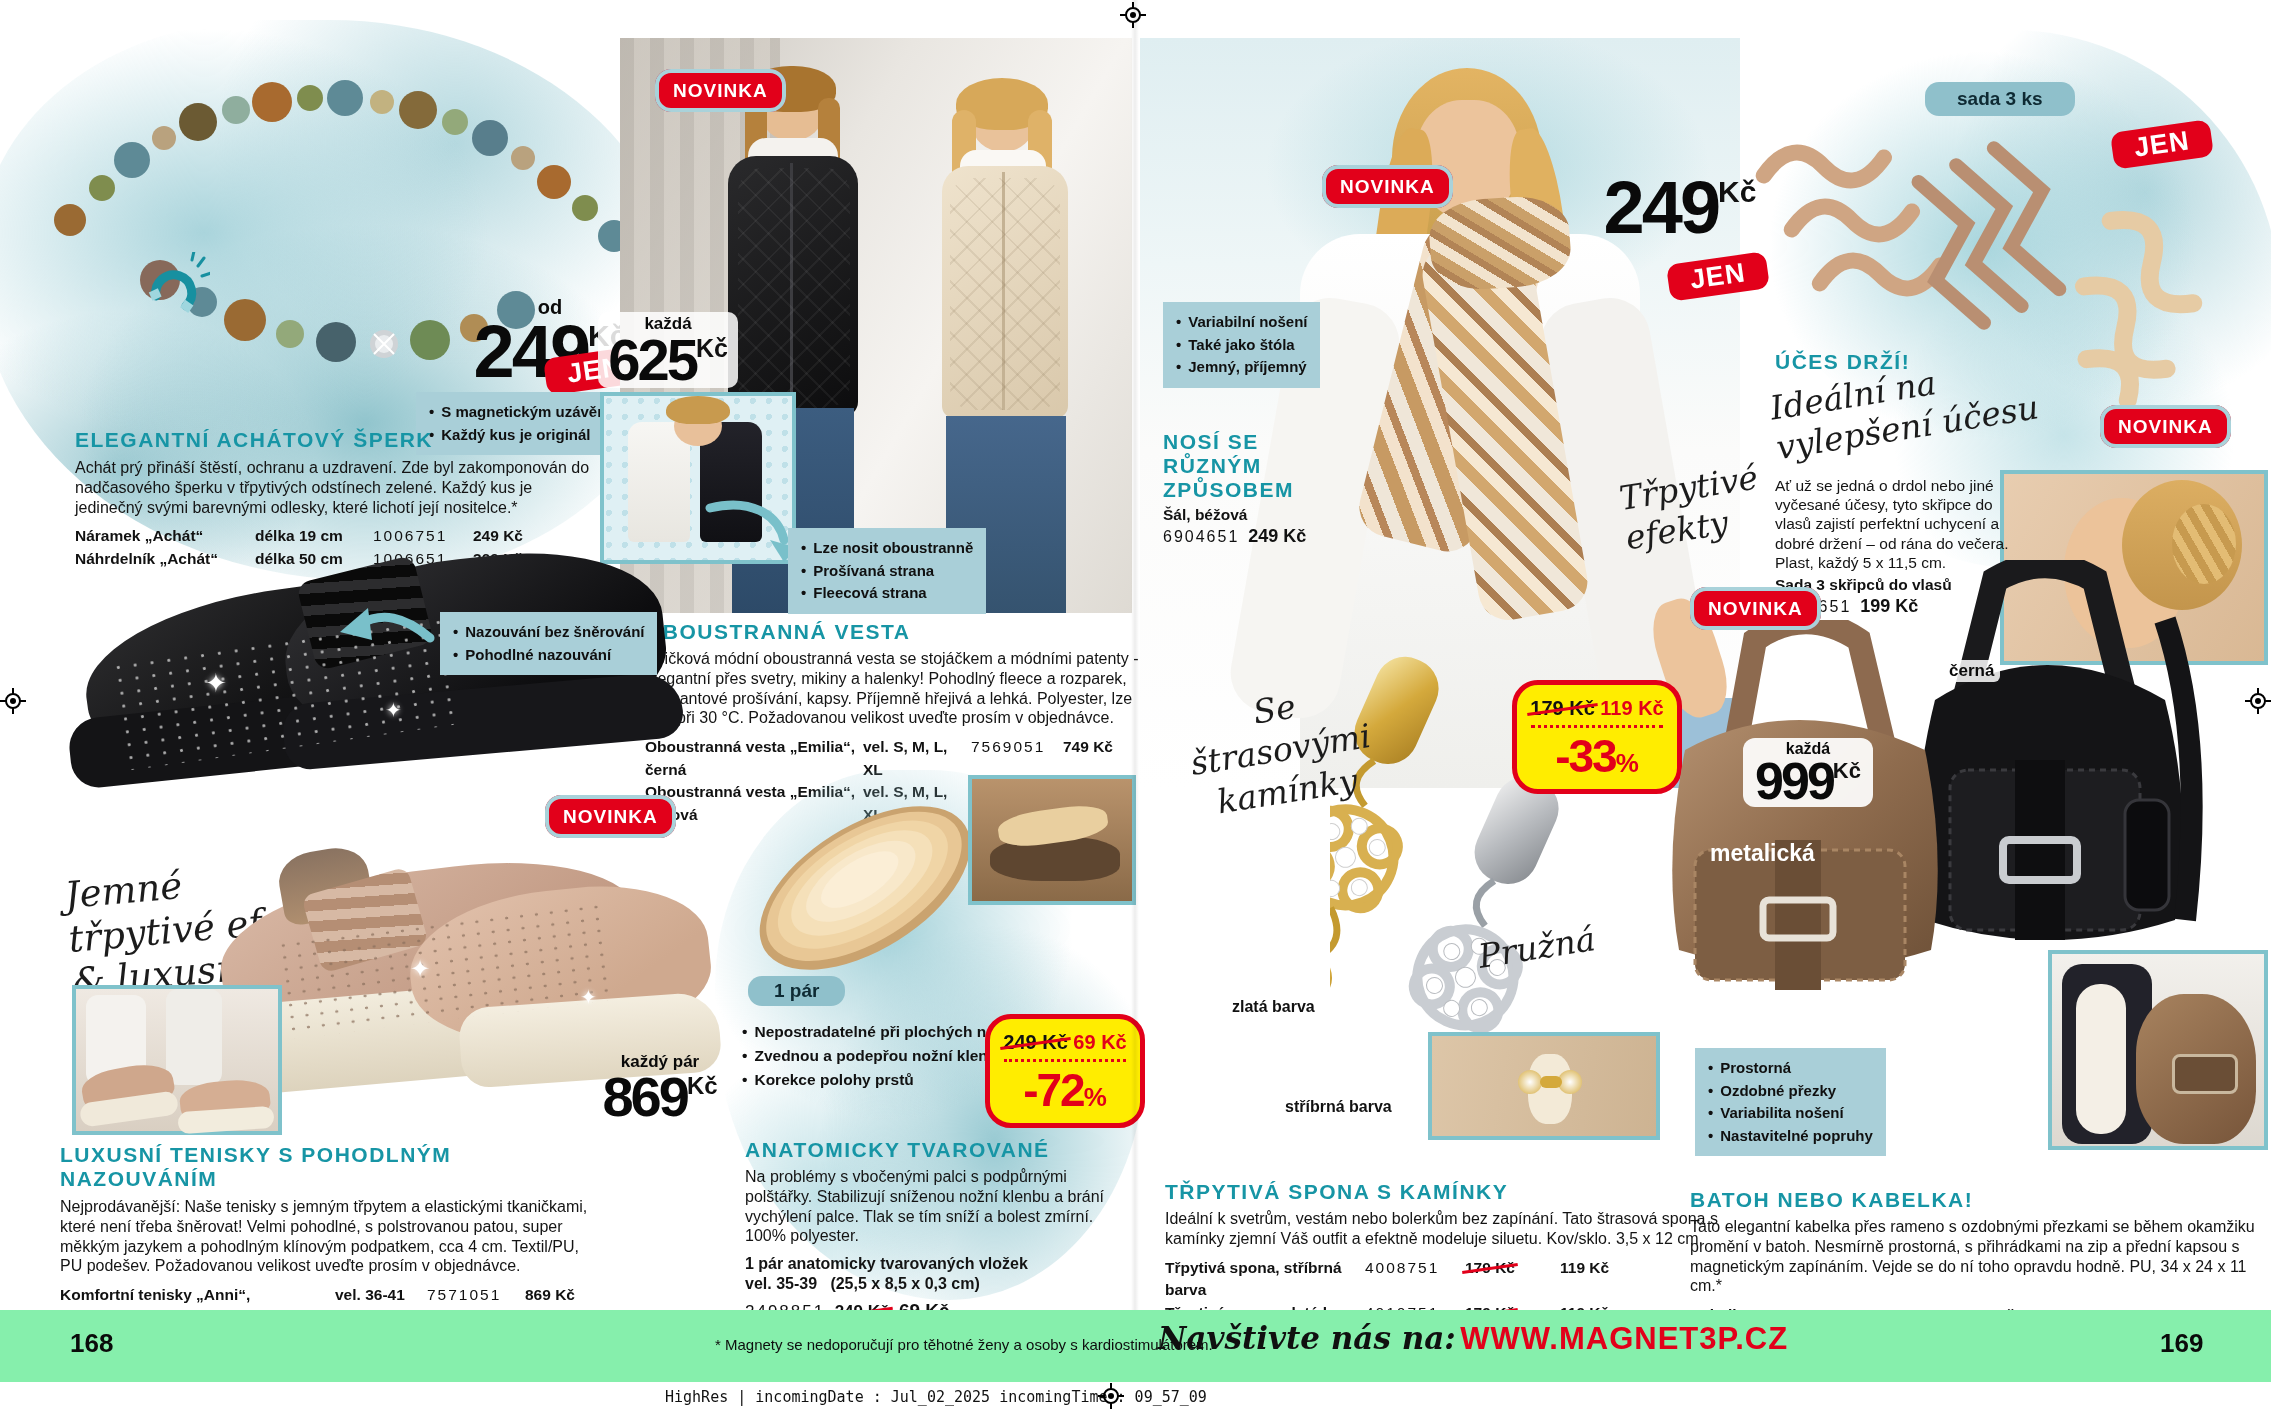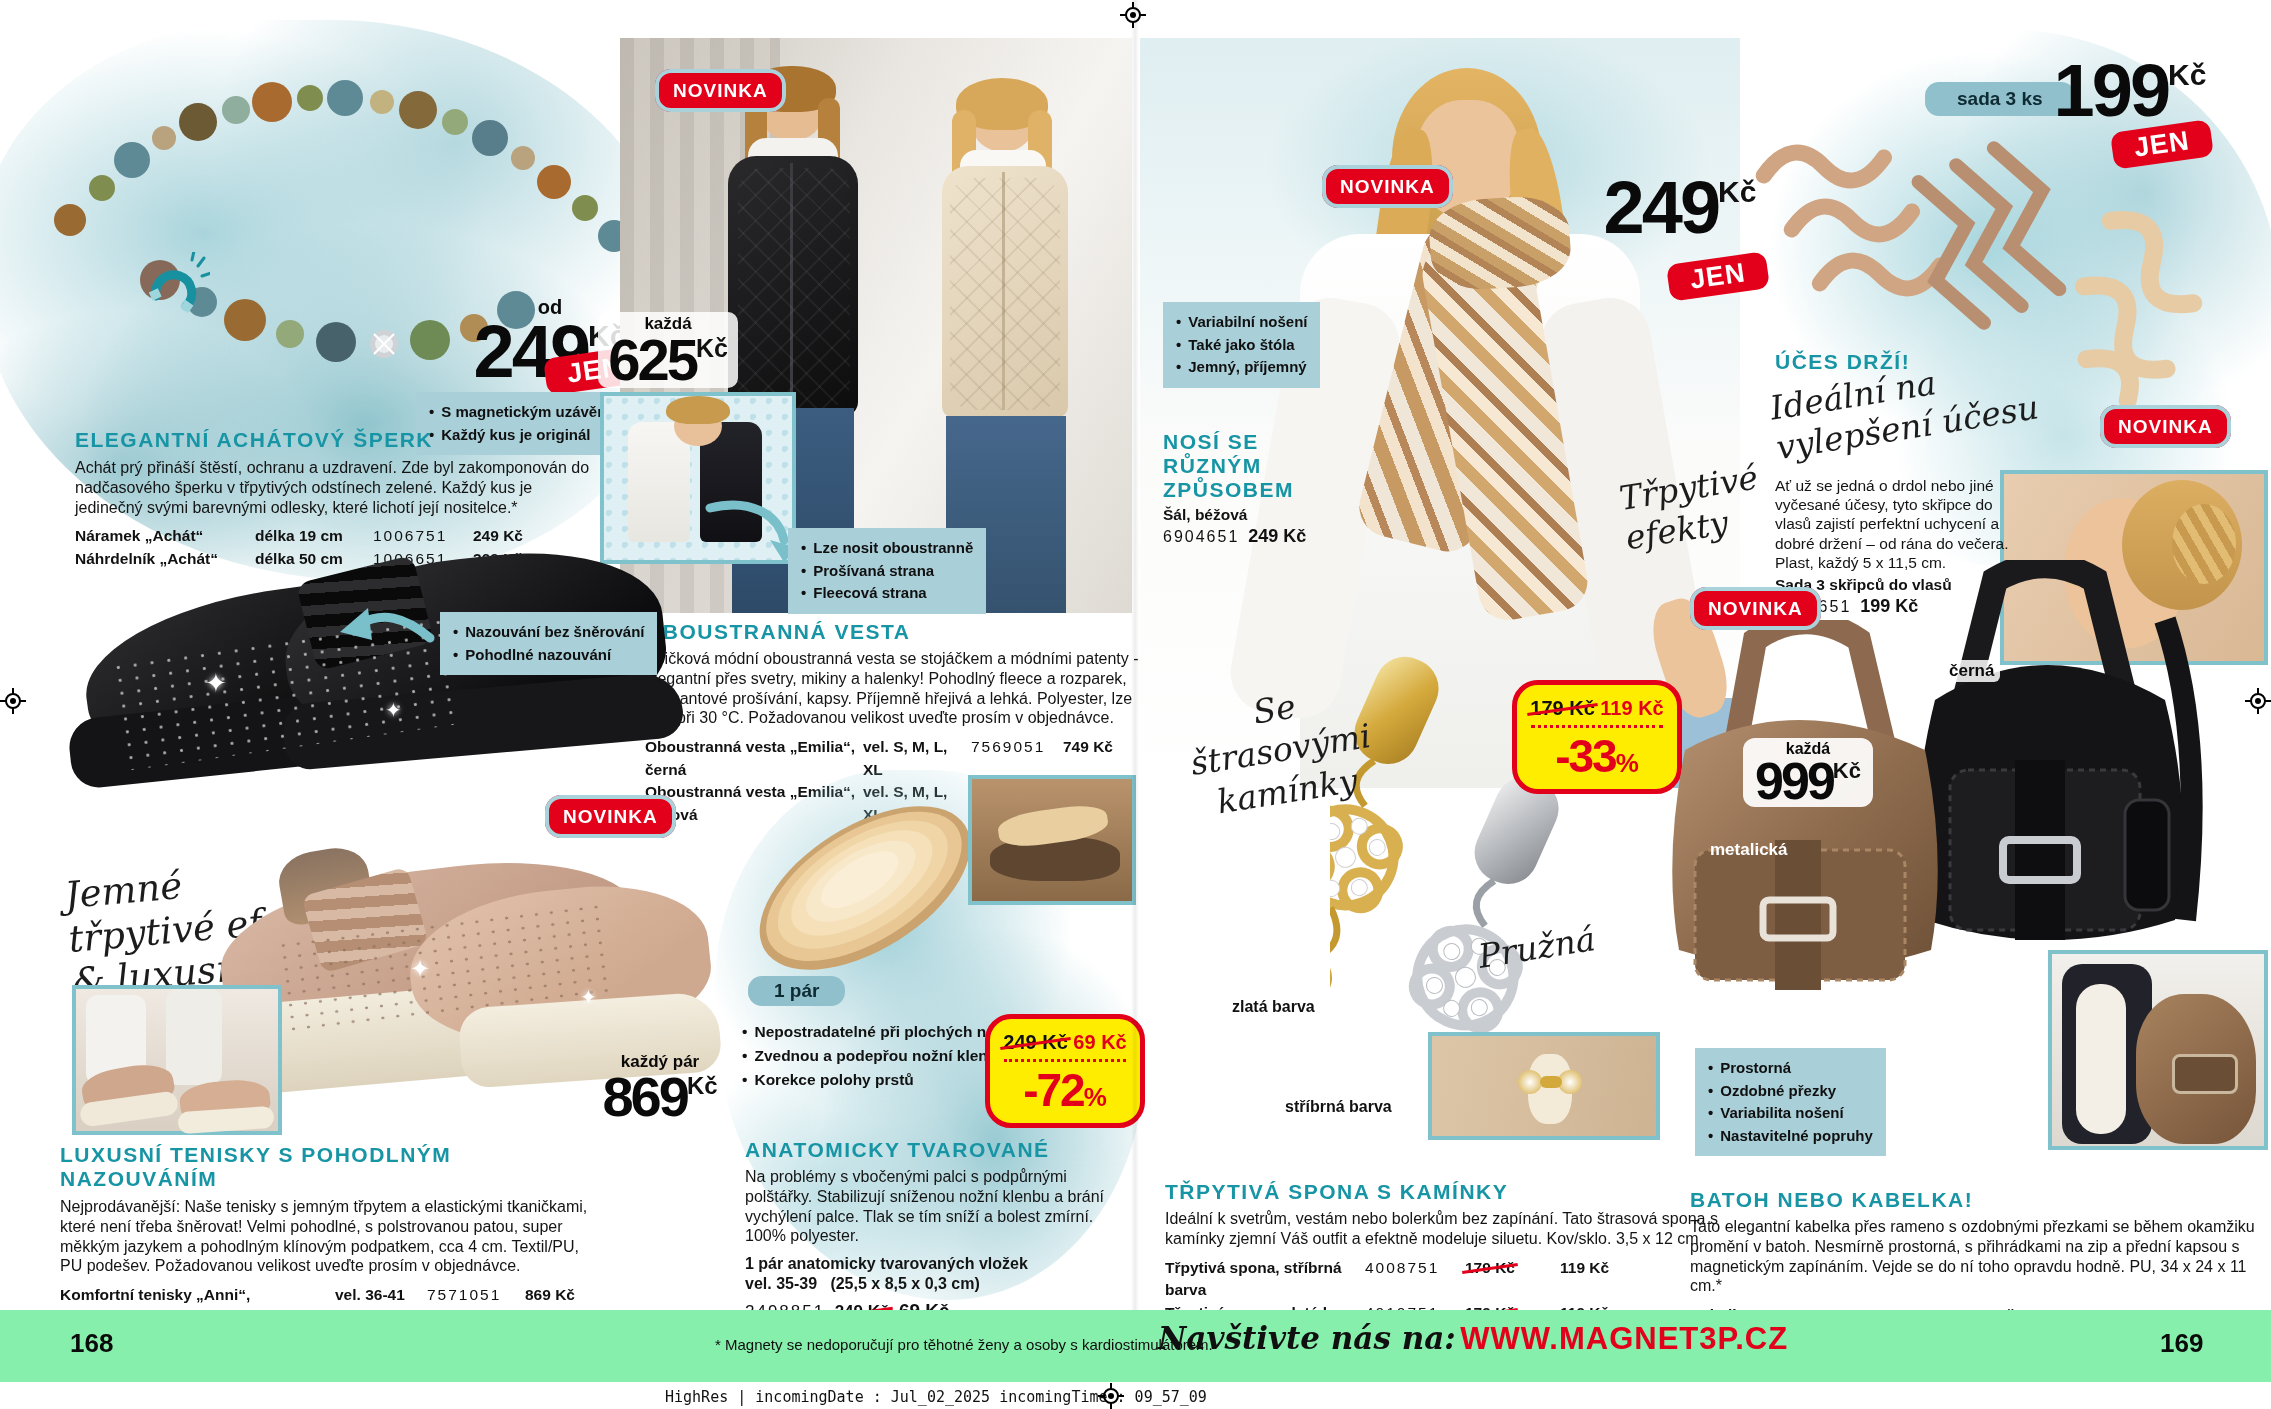--- a/index.html
+++ b/index.html
@@ -388,25 +388,20 @@
     </g>
     <g transform="rotate(14 390 240)" fill="none" stroke="#e6cba4" stroke-width="18" stroke-linecap="round">
       <path d="M340 140 q50 -20 50 30 q0 50 50 30 M330 210 q50 -20 50 30 q0 50 50 30 M350 280 q50 -20 50 30"></path>
     </g>
   </svg>
 
   <div class="abs" style="left:1925px;top:82px;background:#8fc0cb;border-radius:14px;padding:6px 32px;font-weight:bold;font-size:19px;color:#0e2a33;">
     <span>sada 3 ks</span>
   </div>
 
-  <div class="abs" style="left:2030px;top:58px;width:200px;text-align:center;">
-    <div style="white-space:nowrap;">
-      <span class="bignum" style="font-size:74px;">199</span><span class="kc-sup" style="font-size:30px;">Kč</span>
-    </div>
-  </div>
   <div class="abs" style="left:2112px;top:126px;"><span class="jen">JEN</span></div>
 
   <div class="abs script" style="left:1772px;top:368px;font-size:33px;line-height:1.2;transform:rotate(-9deg);">
     <div>Ideální na</div>
     <div>vylepšení účesu</div>
   </div>
 
   <div class="abs" style="left:2100px;top:416px;"><span class="novinka">NOVINKA</span></div>
 
   <div class="abs inset" style="left:2000px;top:470px;width:268px;height:195px;background:linear-gradient(120deg,#e8cdb0,#d9b894);">
@@ -545,21 +540,21 @@
       <rect x="108" y="280" width="70" height="38" rx="6" fill="none" stroke="#e8e2d8" stroke-width="7"></rect>
     </svg>
 
     <div class="abs" style="left:88px;top:178px;width:130px;text-align:center;background:rgba(255,255,255,.92);border-radius:12px;padding:2px 0;">
       <div class="pprefix" style="font-size:16px;">každá</div>
       <div style="white-space:nowrap;">
         <span class="bignum" style="font-size:52px;">999</span><span class="kc-sup" style="font-size:22px;">Kč</span>
       </div>
     </div>
     <div class="abs pname" style="left:288px;top:100px;font-size:17px;color:#0a0a0a;background:rgba(255,255,255,.85);padding:1px 6px;border-radius:6px;">černá</div>
-    <div class="abs pname" style="left:55px;top:280px;font-size:17px;color:#fff;">metalická</div>
+    <div class="abs pname" style="left:55px;top:280px;font-size:23px;color:#fff;">metalická</div>
   </div>
 
   <div class="abs" style="left:1690px;top:598px;"><span class="novinka">NOVINKA</span></div>
 
   <div class="abs inset" style="left:2048px;top:950px;width:220px;height:200px;background:linear-gradient(#f2f0ec,#ddd8d0);">
     <div class="abs" style="left:10px;top:10px;width:90px;height:180px;background:#22222a;border-radius:20px;"></div>
     <div class="abs" style="left:24px;top:30px;width:50px;height:150px;background:#f4efe6;border-radius:24px;"></div>
     <div class="abs" style="left:84px;top:40px;width:120px;height:150px;border-radius:40% 45% 35% 40%;background:linear-gradient(140deg,#a8835f,#77553a);"></div>
     <div class="abs" style="left:120px;top:100px;width:60px;height:34px;border-radius:8px;background:#6a4e36;border:3px solid #c9b89e;"></div>
   </div>

